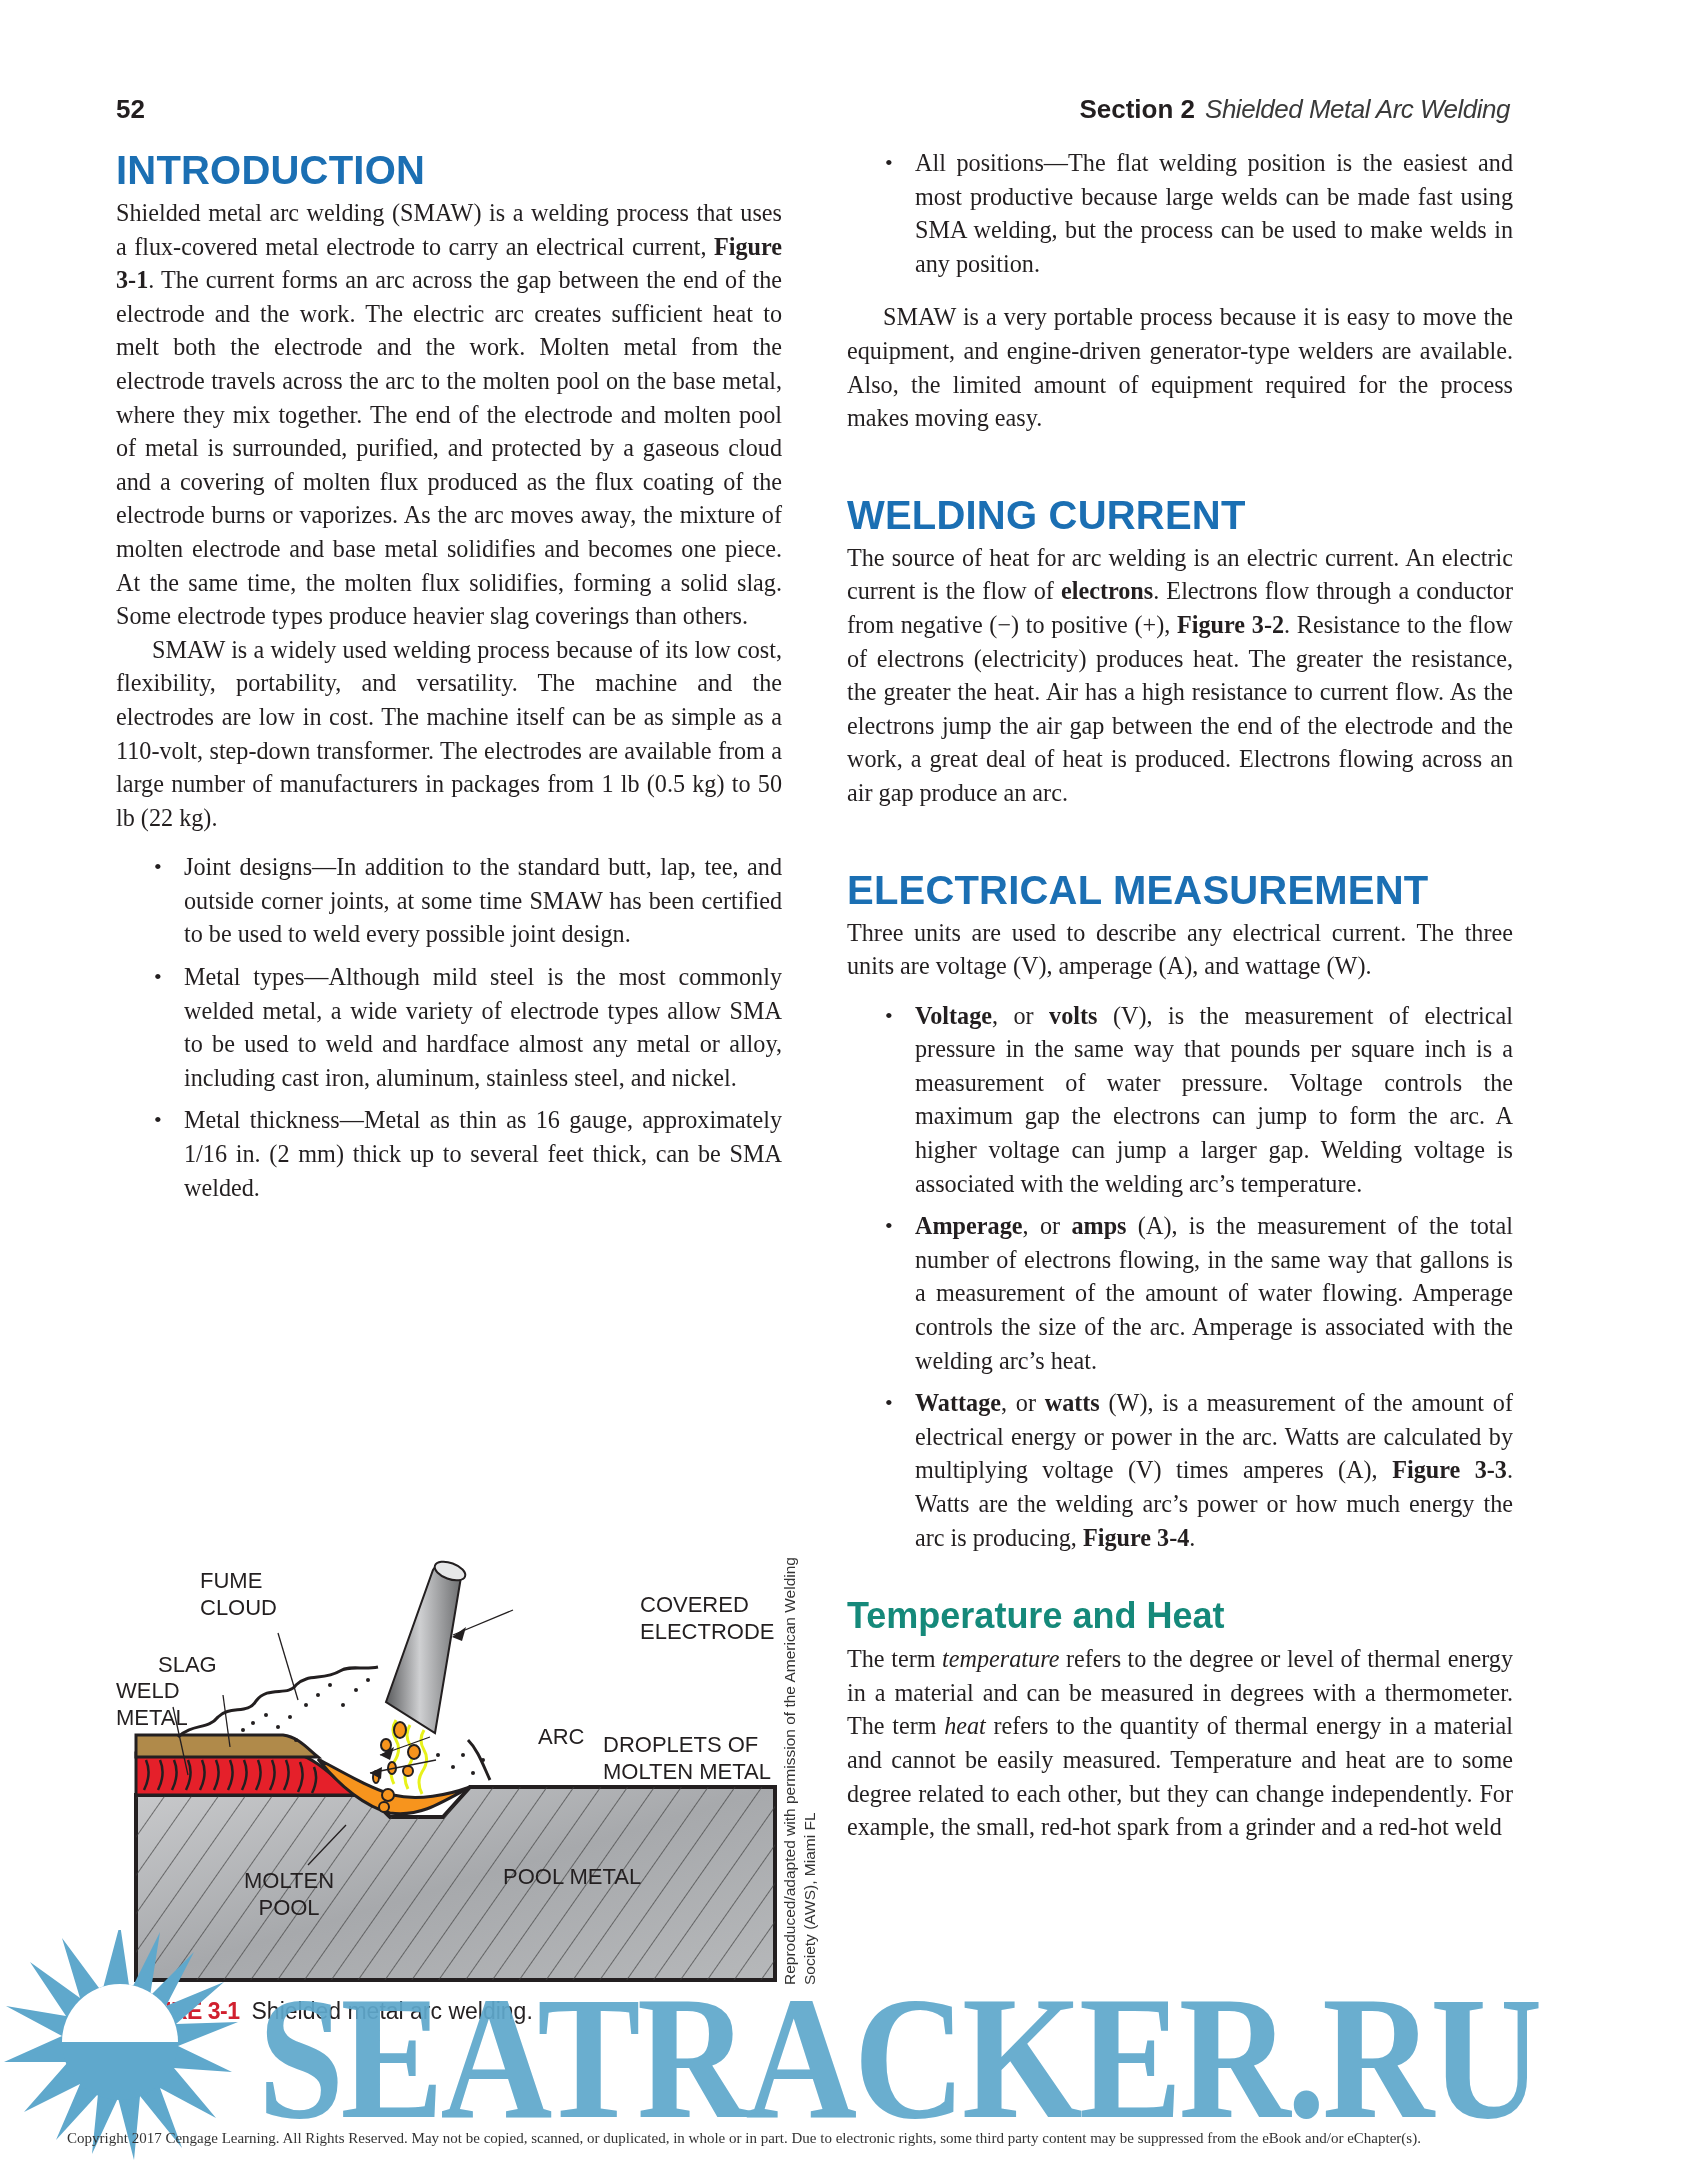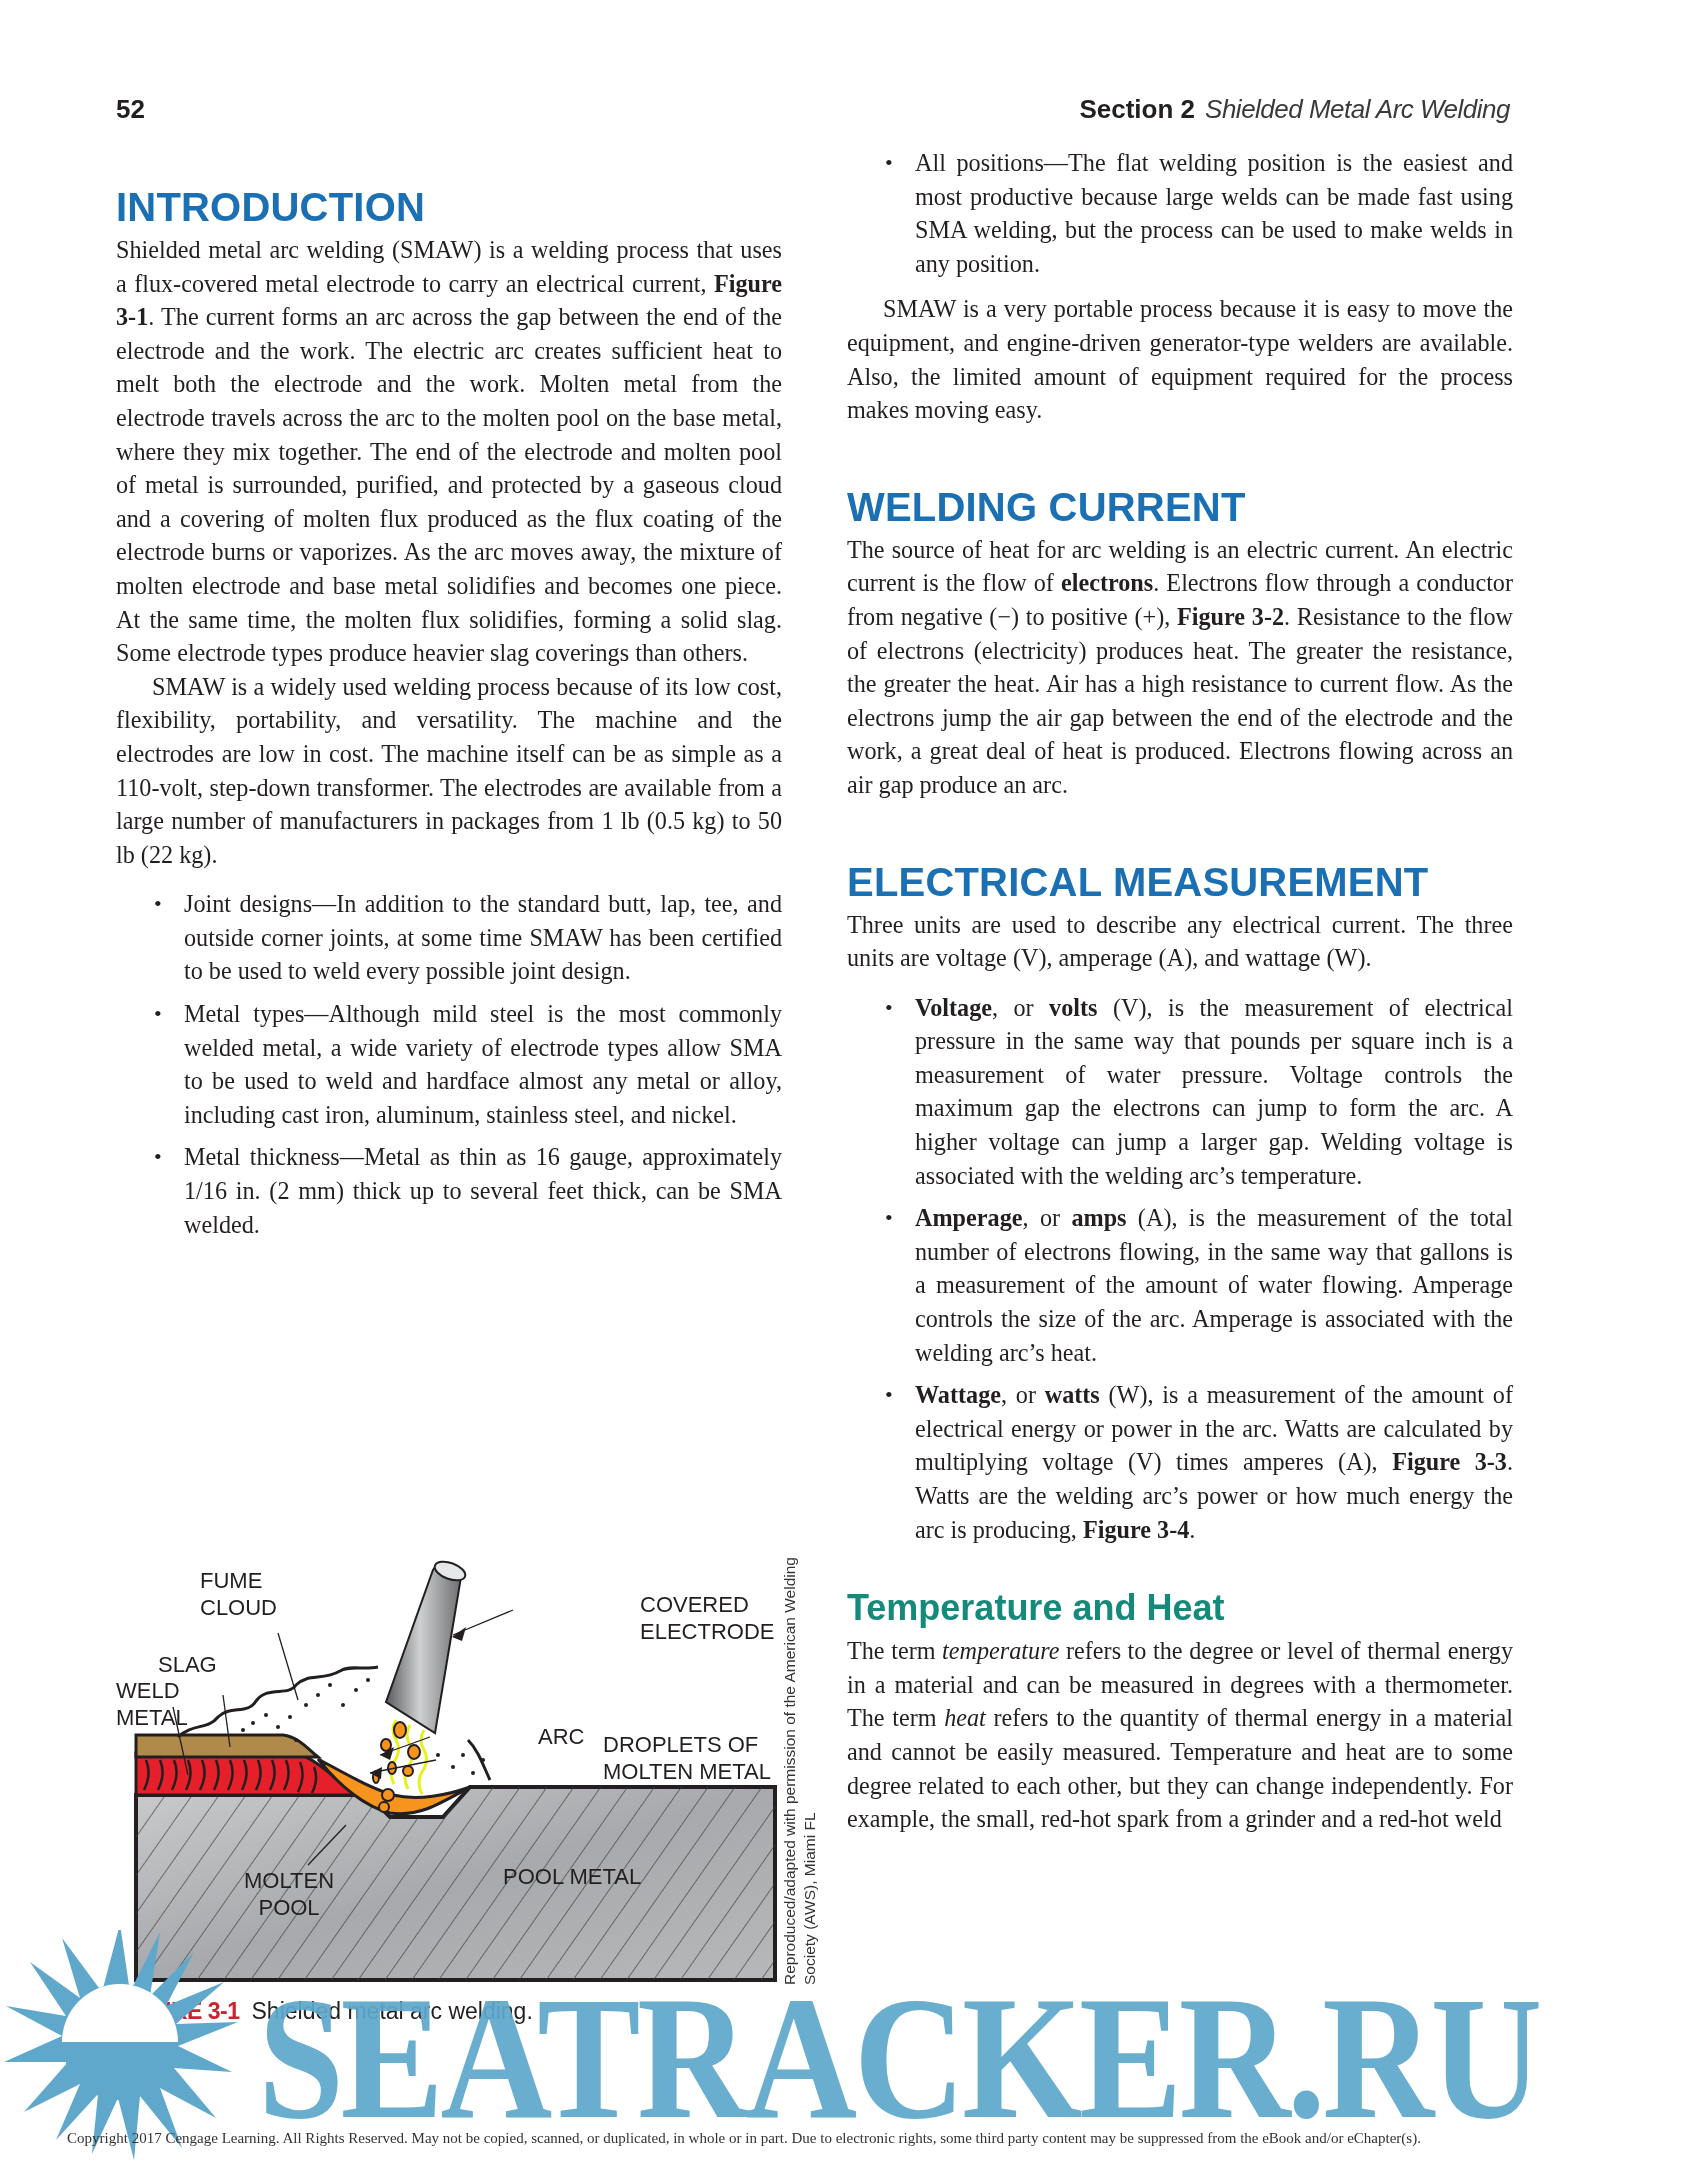--- a/index.html
+++ b/index.html
@@ -4,21 +4,21 @@
 <style>
   html,body{margin:0;padding:0;background:#ffffff;}
   body{width:1700px;height:2175px;position:relative;overflow:hidden;color:#231f20;}
 
   .page-number{position:absolute;left:116px;top:94px;font-family:"Liberation Sans",sans-serif;font-weight:bold;font-size:26px;color:#231f20;}
   .running-head{position:absolute;right:190px;top:94px;font-family:"Liberation Sans",sans-serif;font-size:26px;white-space:nowrap;}
   .running-head .sec{font-weight:bold;color:#231f20;margin-left:34px;}
   .running-head .title{font-style:italic;font-weight:normal;color:#3a3a3a;margin-left:10px;letter-spacing:-0.5px;}
 
   .col{position:absolute;font-family:"Liberation Serif",serif;font-size:24.2px;line-height:33.6px;text-align:justify;hyphens:manual;}
-  .col-left{left:116px;top:146px;width:666px;margin-top:37px;}
+  .col-left{left:116px;top:146px;width:666px;}
   .col-right{left:847px;top:146px;width:666px;}
 
   h2.h-main{font-family:"Liberation Sans",sans-serif;font-weight:bold;color:#1b6fb3;font-size:40px;line-height:48px;margin:0 0 2px 0;letter-spacing:0.2px;}
   h3.h-sub{font-family:"Liberation Sans",sans-serif;font-weight:bold;color:#15897a;font-size:36px;line-height:44px;margin:0 0 4px 0;}
   p{margin:0;}
   p.indent{text-indent:36px;}
   ul.bullets{list-style:none;margin:16px 0 0 0;padding:0 0 0 68px;font-family:Liberation Serif, serif;}
   ul.bullets li{position:relative;margin:0 0 9px 0;}
   ul.bullets li::before{content:"\2022";position:absolute;left:-30px;top:0;font-size:22px;}
   .b{font-weight:bold;}
@@ -53,21 +53,21 @@
     <li>Joint designs—In addition to the standard butt, lap, tee, and outside corner joints, at some time SMAW has been certified to be used to weld every possible joint design.</li>
     <li>Metal types—Although mild steel is the most commonly welded metal, a wide variety of electrode types allow SMA to be used to weld and hardface almost any metal or alloy, including cast iron, aluminum, stainless steel, and nickel.</li>
     <li>Metal thickness—Metal as thin as 16 gauge, approximately 1/16 in. (2 mm) thick up to several feet thick, can be SMA welded.</li>
   </ul>
 </div>
 
 <div class="col col-right">
   <ul class="bullets" style="margin-top:0;padding-left:68px;">
     <li>All positions—The flat welding position is the easiest and most productive because large welds can be made fast using SMA welding, but the process can be used to make welds in any position.</li>
   </ul>
-  <p class="indent" style="margin-top:12px;">SMAW is a very portable process because it is easy to move the equipment, and engine-driven generator-type welders are available. Also, the limited amount of equipment required for the process makes moving easy.</p>
+  <p class="indent" style="margin-top:20px;">SMAW is a very portable process because it is easy to move the equipment, and engine-driven generator-type welders are available. Also, the limited amount of equipment required for the process makes moving easy.</p>
 
   <h2 class="h-main" style="margin-top:56px;">WELDING CURRENT</h2>
   <p><span>The source of heat for arc welding is an electric current. An electric current is the flow of </span><span class="b">electrons</span><span>. Electrons flow through a conductor from negative (−) to positive (+), </span><span class="b">Figure 3-2</span><span>. Resistance to the flow of electrons (electricity) produces heat. The greater the resistance, the greater the heat. Air has a high resistance to current flow. As the electrons jump the air gap between the end of the electrode and the work, a great deal of heat is produced. Electrons flowing across an air gap produce an arc.</span></p>
 
   <h2 class="h-main" style="margin-top:56px;">ELECTRICAL MEASUREMENT</h2>
   <p>Three units are used to describe any electrical current. The three units are voltage (V), amperage (A), and wattage (W).</p>
   <ul class="bullets">
     <li><span class="b">Voltage</span><span>, or </span><span class="b">volts</span><span> (V), is the measurement of electrical pressure in the same way that pounds per square inch is a measurement of water pressure. Voltage controls the maximum gap the electrons can jump to form the arc. A higher voltage can jump a larger gap. Welding voltage is associated with the welding arc’s temperature.</span></li>
     <li><span class="b">Amperage</span><span>, or </span><span class="b">amps</span><span> (A), is the measurement of the total number of electrons flowing, in the same way that gallons is a measurement of the amount of water flowing. Amperage controls the size of the arc. Amperage is associated with the welding arc’s heat.</span></li>
     <li><span class="b">Wattage</span><span>, or </span><span class="b">watts</span><span> (W), is a measurement of the amount of electrical energy or power in the arc. Watts are calculated by multiplying voltage (V) times amperes (A), </span><span class="b">Figure 3-3</span><span>. Watts are the welding arc’s power or how much energy the arc is producing, </span><span class="b">Figure 3-4</span><span>.</span></li>

